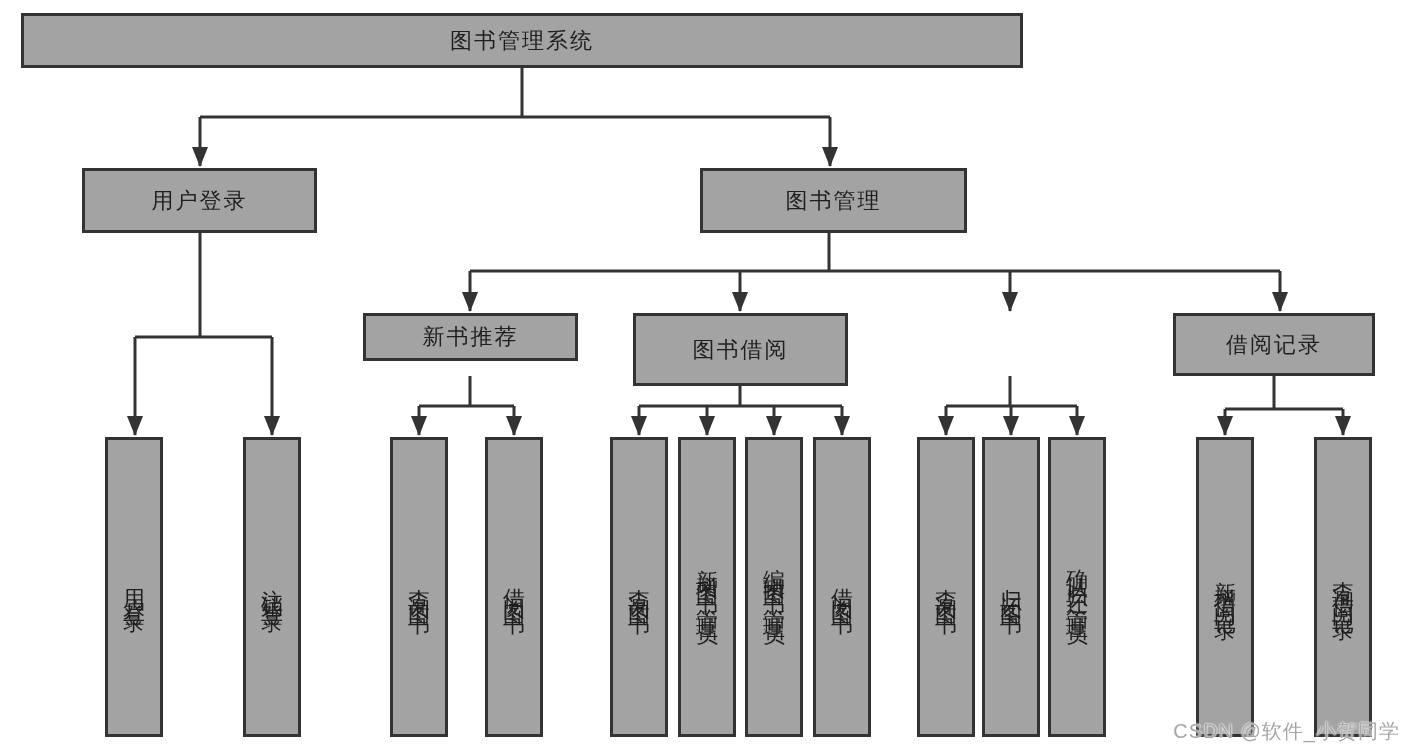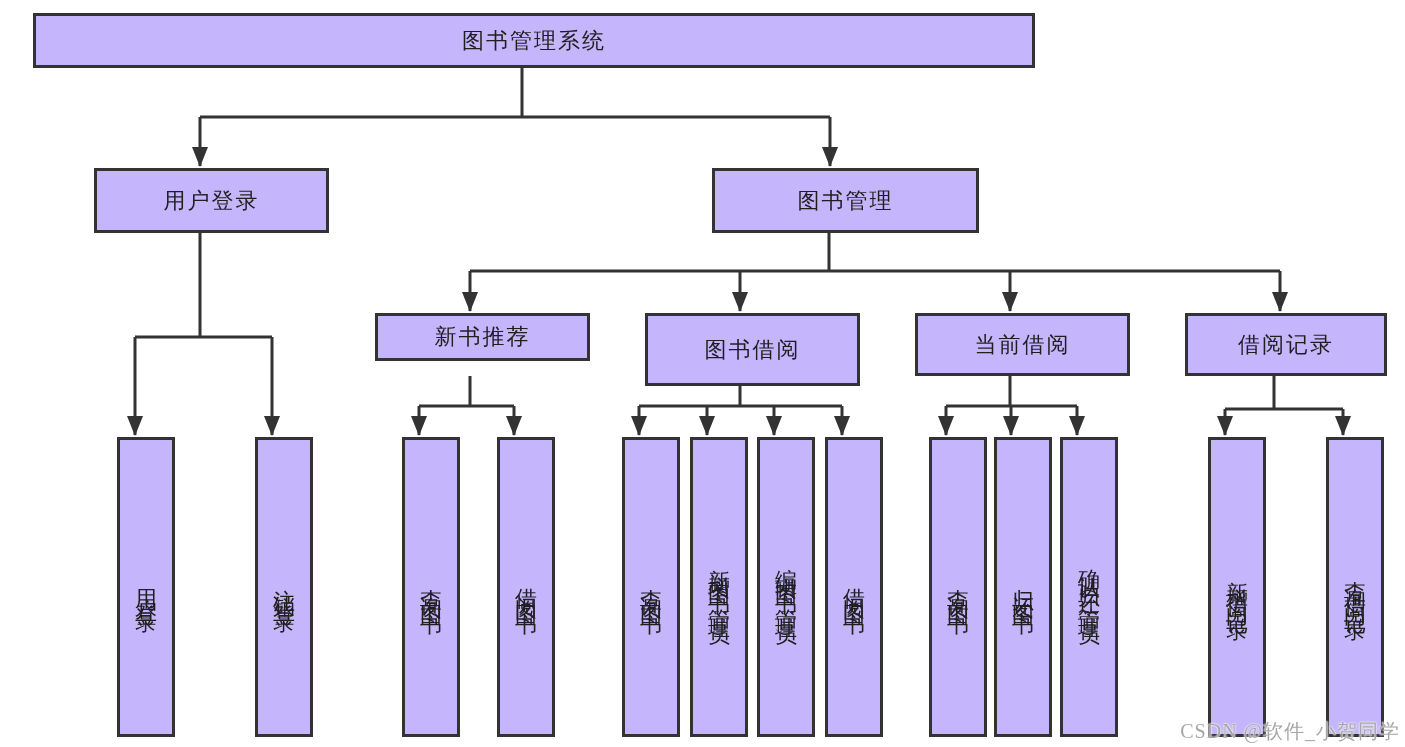--- a/index.html
+++ b/index.html
@@ -14,37 +14,36 @@
     background:var(--background);
     font-family:"Liberation Sans","DejaVu Sans",sans-serif;
     color:var(--text);
     overflow:hidden;
   }
   svg.wires{position:absolute;left:0;top:0;width:1405px;height:747px;}
   .wire{stroke:var(--line);stroke-width:3;fill:none;}
   .ah{fill:var(--line);stroke:none;}
   .hbox,.vbox{
     position:absolute;box-sizing:border-box;
-    border:3px solid var(--line);background:#c4b5fd;
+    border:3px solid var(--line);background:#a3a3a3;
     display:flex;align-items:center;justify-content:center;
-    font-size:22px;line-height:1;margin-left:12px;
+    font-size:22px;line-height:1;
   }
   .hbox{letter-spacing:2px;}
   .vbox{
     top:437px;width:58px;height:300px;
     writing-mode:vertical-rl;text-orientation:mixed;
     letter-spacing:8px;
   }
   .watermark{
     position:absolute;right:5px;bottom:2px;
     font-size:20px;letter-spacing:1px;
     color:var(--watermark);
     text-shadow:0 0 2px #fff,0 0 2px #fff;
     white-space:nowrap;
-    font-family:Liberation Serif, serif;
   }
 </style>
 </head>
 <body>
 
 <div class="canvas">
 
   <svg class="wires" viewBox="0 0 1405 747">
     <defs>
       <marker id="ah" viewBox="0 0 20 16" refX="19" refY="8" markerWidth="20" markerHeight="16" markerUnits="userSpaceOnUse" orient="auto">
@@ -86,21 +85,20 @@
     <path class="wire" marker-end="url(#ah)" d="M1343,409 V435"></path>
   </svg>
 
   <div class="hbox" style="left:21px;top:13px;width:1002px;height:55px">图书管理系统</div>
 
   <div class="hbox" style="left:82px;top:168px;width:235px;height:65px">用户登录</div>
   <div class="hbox" style="left:700px;top:168px;width:267px;height:65px">图书管理</div>
 
   <div class="hbox" style="left:363px;top:313px;width:215px;height:48px">新书推荐</div>
   <div class="hbox" style="left:633px;top:313px;width:215px;height:73px">图书借阅</div>
-  <div class="hbox" style="left:903px;top:313px;width:215px;height:63px">当前借阅</div>
   <div class="hbox" style="left:1173px;top:313px;width:202px;height:63px">借阅记录</div>
 
   <div class="vbox" style="left:105px">用户登录</div>
   <div class="vbox" style="left:243px">注销登录</div>
 
   <div class="vbox" style="left:390px">查询图书</div>
   <div class="vbox" style="left:485px">借阅图书</div>
 
   <div class="vbox" style="left:610px">查询图书</div>
   <div class="vbox" style="left:678px">新增图书（管理员）</div>

